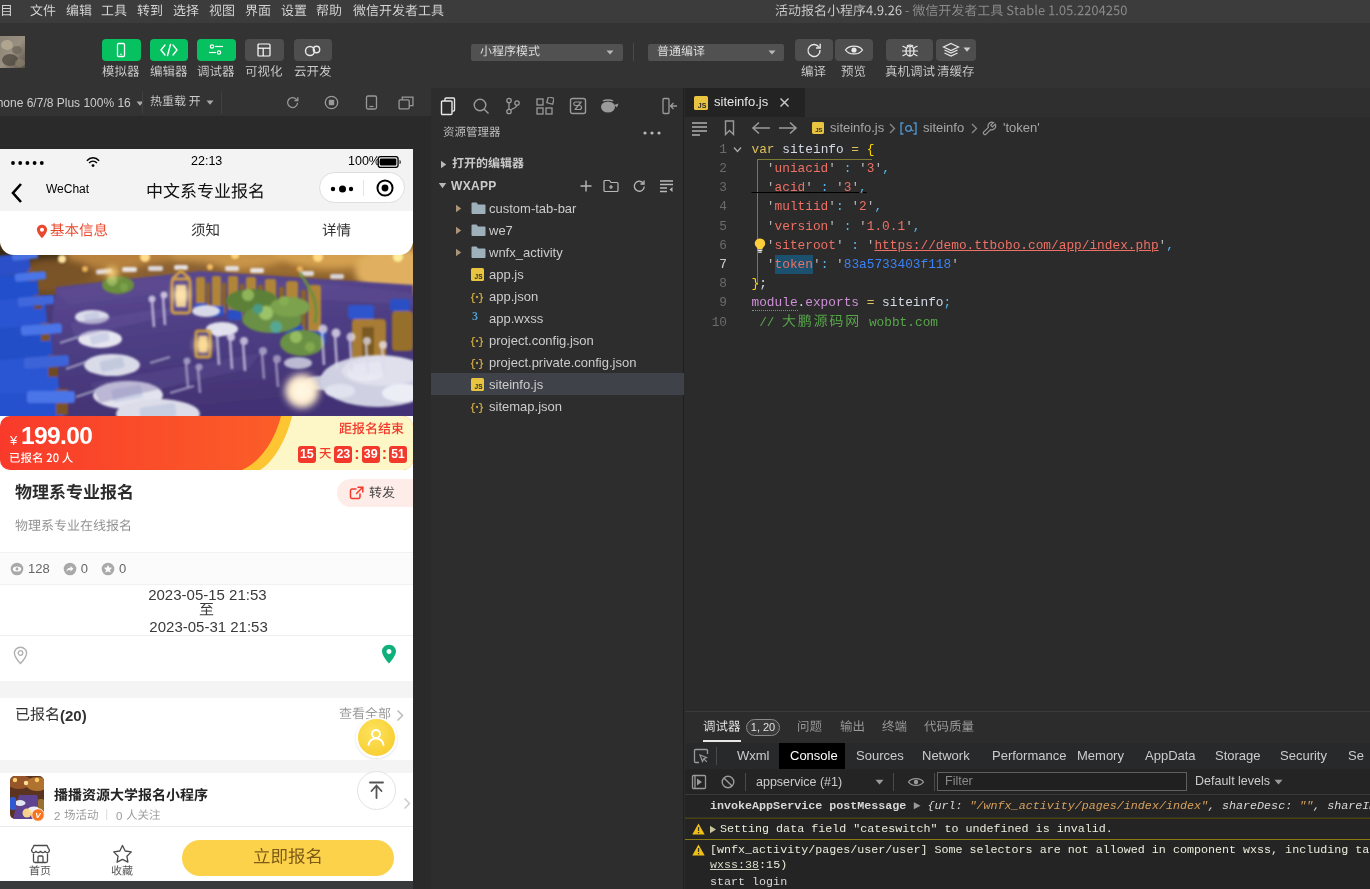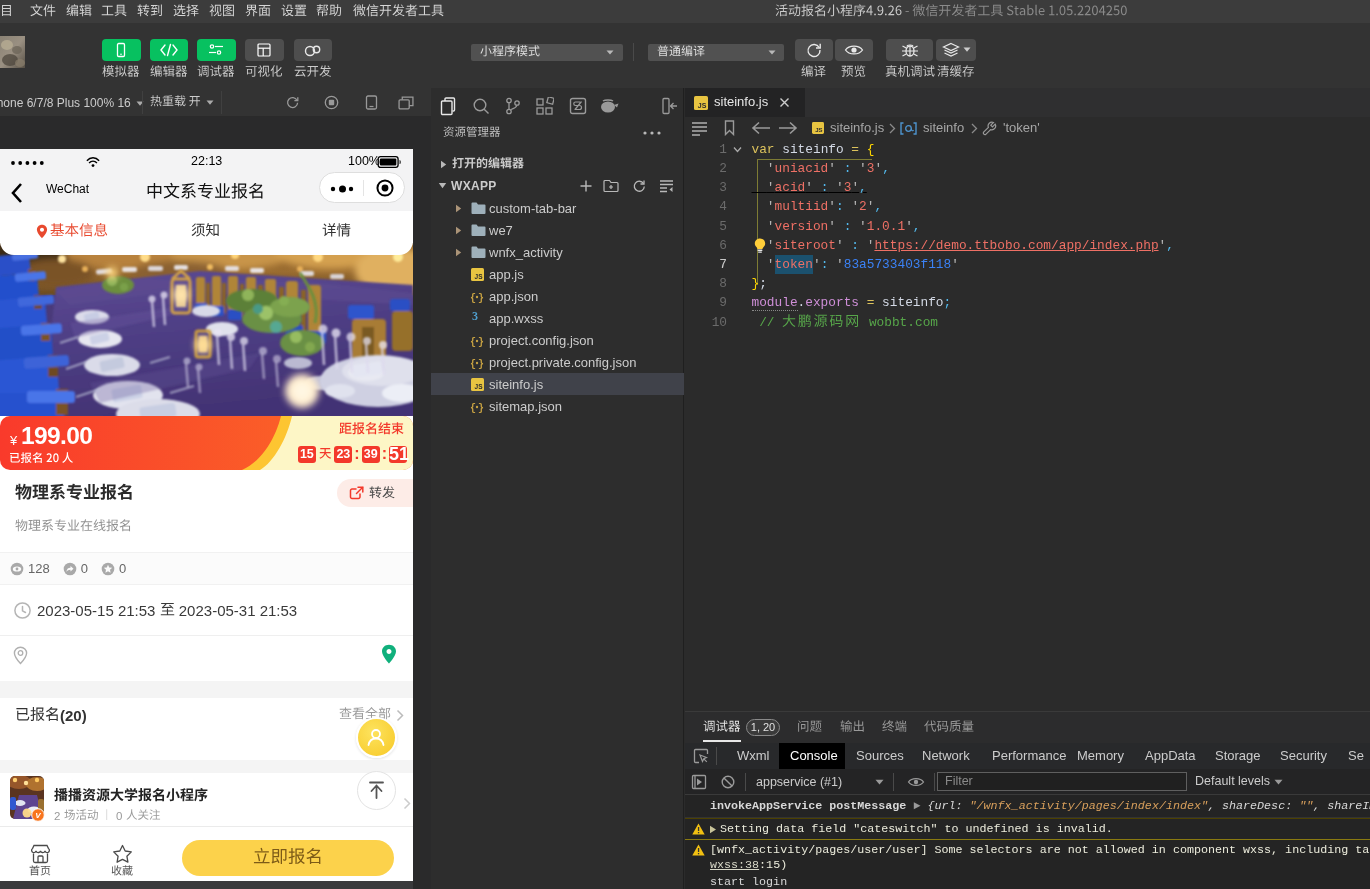--- a/index.html
+++ b/index.html
@@ -643,21 +643,21 @@
 <div style="background:#f3392b;color:#fff;font-size:12.5px;font-weight:bold;border-radius:3px;width:18px;height:17px;text-align:center;line-height:17px;">15</div>
 <div style="margin:0 3px;">
               <svg width="12.5" height="12.5" viewBox="0 0 12.5 12.5" style="overflow:visible;display:block;" fill="#f3392b">
                 <path transform="translate(0.00,9.75) scale(0.01250,-0.01250)" d="M65 467V370H420C381 235 283 94 36 0C57 -19 86 -58 98 -81C339 14 451 153 502 294C584 112 712 -16 907 -79C921 -53 950 -13 972 8C771 63 638 193 568 370H937V467H538C541 500 542 532 542 563V675H895V772H101V675H443V564C443 533 442 501 438 467Z"></path>
               </svg>
             </div>
 <div style="background:#f3392b;color:#fff;font-size:12.5px;font-weight:bold;border-radius:3px;width:18px;height:17px;text-align:center;line-height:17px;">23</div>
 <div style="color:#f3392b;font-weight:bold;margin:0 2px;">:</div>
 <div style="background:#f3392b;color:#fff;font-size:12.5px;font-weight:bold;border-radius:3px;width:18px;height:17px;text-align:center;line-height:17px;">39</div>
 <div style="color:#f3392b;font-weight:bold;margin:0 2px;">:</div>
-<div style="background:#f3392b;color:#fff;font-size:18px;font-weight:bold;border-radius:3px;width:18px;height:17px;text-align:center;line-height:17px;">51</div>
+<div style="background:#f3392b;color:#fff;font-size:12px;font-weight:bold;border-radius:3px;width:18px;height:17px;text-align:center;line-height:17px;">51</div>
 </div>
 </div>
         <div class="ab" style="left:15px;top:336px;">
           <svg width="119.0" height="17.0" viewBox="0 0 119.0 17.0" style="overflow:visible;display:block;" fill="#2b2b2b">
             <path transform="translate(0.00,13.26) scale(0.01700,-0.01700)" d="M516 850C486 702 430 558 351 471C376 456 422 422 441 403C480 452 516 513 546 583H597C552 437 474 288 374 210C406 193 444 165 467 143C568 238 653 419 696 583H744C692 348 592 119 432 4C465 -13 507 -43 529 -66C691 67 795 329 845 583H849C833 222 815 85 789 53C777 38 768 34 753 34C734 34 700 34 663 38C682 5 694 -45 696 -79C740 -81 782 -81 810 -76C844 -69 865 -58 889 -24C927 27 945 191 964 640C965 654 966 694 966 694H588C602 738 615 783 625 829ZM74 792C66 674 49 549 17 468C40 456 84 429 102 414C116 450 129 494 140 542H206V350C139 331 76 315 27 304L56 189L206 234V-90H316V267L424 301L409 406L316 380V542H400V656H316V849H206V656H160C166 696 171 736 175 776Z"></path>
             <path transform="translate(17.00,13.26) scale(0.01700,-0.01700)" d="M514 527H617V442H514ZM718 527H816V442H718ZM514 706H617V622H514ZM718 706H816V622H718ZM329 51V-58H975V51H729V146H941V254H729V340H931V807H405V340H606V254H399V146H606V51ZM24 124 51 2C147 33 268 73 379 111L358 225L261 194V394H351V504H261V681H368V792H36V681H146V504H45V394H146V159Z"></path>
             <path transform="translate(34.00,13.26) scale(0.01700,-0.01700)" d="M242 216C195 153 114 84 38 43C68 25 119 -14 143 -37C216 13 305 96 364 173ZM619 158C697 100 795 17 839 -37L946 34C895 90 794 169 717 221ZM642 441C660 423 680 402 699 381L398 361C527 427 656 506 775 599L688 677C644 639 595 602 546 568L347 558C406 600 464 648 515 698C645 711 768 729 872 754L786 853C617 812 338 787 92 778C104 751 118 703 121 673C194 675 271 679 348 684C296 636 244 598 223 585C193 564 170 550 147 547C159 517 175 466 180 444C203 453 236 458 393 469C328 430 273 401 243 388C180 356 141 339 102 333C114 303 131 248 136 227C169 240 214 247 444 266V44C444 33 439 30 422 29C405 29 344 29 292 31C310 0 330 -51 336 -86C410 -86 466 -85 510 -67C554 -48 566 -17 566 41V275L773 292C798 259 820 228 835 202L929 260C889 324 807 418 732 488Z"></path>
             <path transform="translate(51.00,13.26) scale(0.01700,-0.01700)" d="M396 856 373 758H133V643H343L320 558H50V443H286C265 371 243 304 224 249L320 248H352H669C626 205 578 158 531 115C455 140 376 162 310 177L246 87C406 45 622 -36 726 -96L797 9C760 28 711 49 657 70C741 152 827 239 896 312L804 366L784 359H387L413 443H943V558H446L469 643H871V758H500L521 840Z"></path>
             <path transform="translate(68.00,13.26) scale(0.01700,-0.01700)" d="M64 606C109 483 163 321 184 224L304 268C279 363 221 520 174 639ZM833 636C801 520 740 377 690 283V837H567V77H434V837H311V77H51V-43H951V77H690V266L782 218C834 315 897 458 943 585Z"></path>
             <path transform="translate(85.00,13.26) scale(0.01700,-0.01700)" d="M535 358C568 263 610 177 664 104C626 66 581 34 529 7V358ZM649 358H805C790 300 768 247 738 199C702 247 672 301 649 358ZM410 814V-86H529V-22C552 -43 575 -71 589 -93C647 -63 697 -27 741 16C785 -26 835 -62 892 -89C911 -57 947 -10 975 14C917 37 865 70 819 111C882 203 923 316 943 446L866 469L845 465H529V703H793C789 644 784 616 774 606C765 597 754 596 735 596C713 596 658 597 600 602C616 576 630 534 631 504C693 502 753 501 787 504C824 507 855 514 879 540C902 566 913 629 917 770C918 784 919 814 919 814ZM164 850V659H37V543H164V373C112 360 64 350 24 342L50 219L164 248V46C164 29 158 25 141 24C126 24 76 24 29 26C45 -7 61 -57 66 -88C145 -89 199 -86 237 -67C274 -48 286 -17 286 45V280L392 309L377 426L286 403V543H382V659H286V850Z"></path>
@@ -701,21 +701,21 @@
             <circle cx="7" cy="7" r="6.3" fill="#a9a9a9"></circle>
             <path d="M7.5 4 L10.5 6.8 L7.5 9.6 V7.8 C5.5 7.8 4.2 8.6 3.5 10 C3.5 7.2 5 5.9 7.5 5.8 Z" fill="#fbfbfb"></path>
           </svg>
 <span style="margin-left:4px;font-size:13px;color:#666;">0</span>
 <svg style="margin-left:13px;" width="14" height="14" viewBox="0 0 14 14">
             <circle cx="7" cy="7" r="6.3" fill="#a9a9a9"></circle>
             <path d="M7 2.8 L8.2 5.5 L11.2 5.8 L9 7.8 L9.6 10.7 L7 9.2 L4.4 10.7 L5 7.8 L2.8 5.8 L5.8 5.5 Z" fill="#fbfbfb"></path>
           </svg>
 <span style="margin-left:4px;font-size:13px;color:#666;">0</span>
 </div>
-        <div class="ab flex" style="position:absolute;left:0px;top:436px;width:413px;height:50px;">
+        <div class="ab flex" style="position:absolute;left:0px;top:436px;width:413px;height:50px;flex-direction:column;">
 <svg style="margin-left:14px;" width="17" height="17" viewBox="0 0 17 17">
             <circle cx="8.5" cy="8.5" r="7.6" fill="none" stroke="#b5b5b5" stroke-width="1.5"></circle>
             <path d="M8.5 4.5 V8.8 L11.5 10.5" fill="none" stroke="#b5b5b5" stroke-width="1.5" stroke-linecap="round"></path>
           </svg>
 <span style="margin-left:6px;font-size:15px;color:#3a3a3a;">2023-05-15 21:53&nbsp;</span>
           <svg width="15.0" height="15.0" viewBox="0 0 15.0 15.0" style="overflow:visible;display:block;" fill="#3a3a3a">
             <path transform="translate(0.00,11.70) scale(0.01500,-0.01500)" d="M146 423C184 436 238 437 783 463C808 437 830 412 845 391L910 437C856 505 743 603 653 670L594 631C635 600 679 563 719 525L254 507C317 564 381 636 442 714H917V785H77V714H343C283 635 216 566 191 544C164 518 142 501 122 497C130 477 143 439 146 423ZM460 415V285H142V215H460V30H54V-41H948V30H537V215H864V285H537V415Z"></path>
           </svg>
           <span style="font-size:15px;color:#3a3a3a;">&nbsp;2023-05-31 21:53</span>
 </div>

